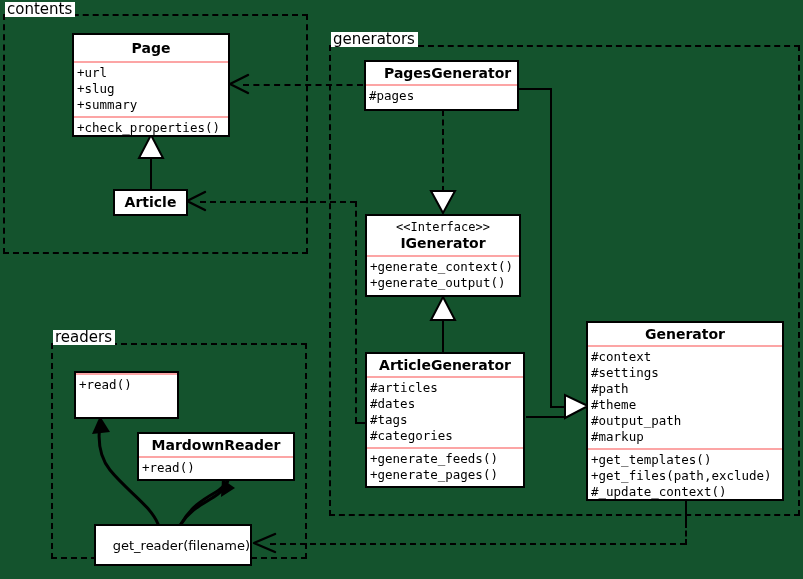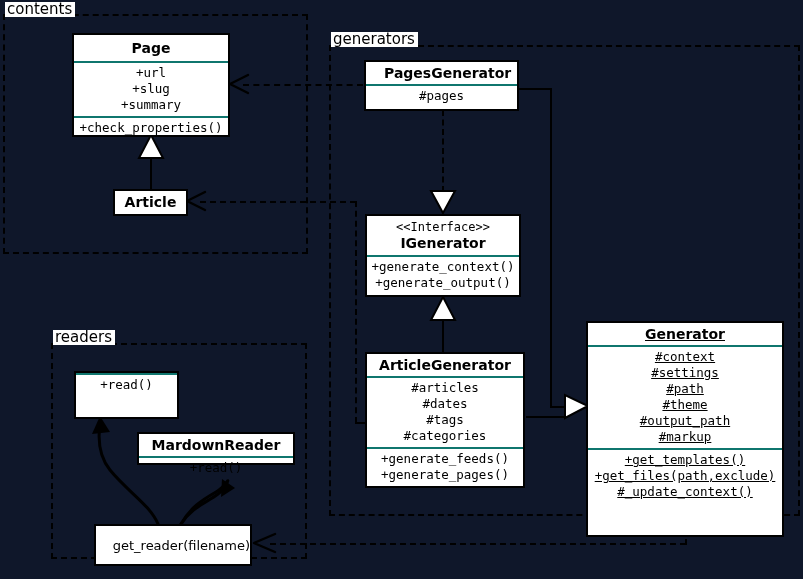--- a/index.html
+++ b/index.html
@@ -1,34 +1,34 @@
 <!DOCTYPE html>
 <html><head>
 <meta charset="utf-8">
 <style>
   html,body{margin:0;padding:0;background:#ffffff;}
   body{width:803px;height:579px;font-family:"DejaVu Sans",sans-serif;color:#000;}
-  #canvas{position:relative;width:803px;height:579px;overflow:hidden;background:#0f172a;}
+  #canvas{position:relative;width:803px;height:579px;overflow:hidden;background:#14532d;}
 
   
   .pkg{position:absolute;box-sizing:border-box;}
   .pkg-border{position:absolute;inset:0;box-sizing:border-box;
     border:2px dashed #000;}
   .pkg-label{position:absolute;background:#fff;padding:0 3px 0 2px;
     font-size:15px;line-height:15px;font-family:"DejaVu Sans",sans-serif;color:#000;
     white-space:nowrap;}
 
   
   .cls{position:absolute;box-sizing:border-box;border:2px solid #000;background:#fff;}
   .cls .row{box-sizing:border-box;}
   .cls .title{font-weight:bold;font-size:14px;text-align:center;
      padding:5px 4px 5px 4px;line-height:16px;}
   .cls .stereo{font-size:12px;text-align:center;line-height:14px;
      font-family:"DejaVu Sans Mono",monospace;padding-top:4px;}
-  .cls .sep{border-top:2px solid #0f766e;text-align:center;}
+  .cls .sep{border-top:2px solid #fca5a5;}
   .cls .members{font-family:"DejaVu Sans Mono",monospace;font-size:12.5px;
      line-height:16px;padding:2px 3px 3px 3px;}
   .cls .members div{white-space:nowrap;}
   .plain{position:absolute;box-sizing:border-box;border:2px solid #000;background:#fff;
      display:flex;align-items:center;justify-content:center;
      font-size:13px;font-family:"DejaVu Sans",sans-serif;}
 
   
   .ln{position:absolute;background:#000;}
   .hline{height:2px;}
@@ -147,21 +147,21 @@
     <div class="row">
       <div class="stereo">&lt;&lt;Interface&gt;&gt;</div>
       <div class="title" style="padding:1px 4px 4px 4px;">IGenerator</div>
     </div>
     <div class="row sep members">
       <div>+generate_context()</div>
       <div>+generate_output()</div>
     </div>
   </div>
 
-  <div class="cls" style="left:586px;top:321px;width:198px;height:216px;text-decoration:underline;">
+  <div class="cls" style="left:586px;top:321px;width:198px;height:180px;">
     <div class="row title" style="padding:3px 4px;">Generator</div>
     <div class="row sep members">
       <div>#context</div>
       <div>#settings</div>
       <div>#path</div>
       <div>#theme</div>
       <div>#output_path</div>
       <div>#markup</div>
     </div>
     <div class="row sep members">
@@ -170,21 +170,21 @@
       <div>#_update_context()</div>
     </div>
   </div>
 
   <div class="cls" style="left:74px;top:371px;width:105px;height:48px;">
     <div class="row sep members">
       <div>+read()</div>
     </div>
   </div>
 
-  <div class="cls" style="left:137px;top:432px;width:158px;height:33px;">
+  <div class="cls" style="left:137px;top:432px;width:158px;height:49px;">
     <div class="row title" style="padding:3px 4px;">MardownReader</div>
     <div class="row sep members">
       <div>+read()</div>
     </div>
   </div>
 
   <div class="plain" style="left:94px;top:524px;width:158px;height:42px;justify-content:flex-end;">
     <span>get_reader(filename)</span>
   </div>
 

